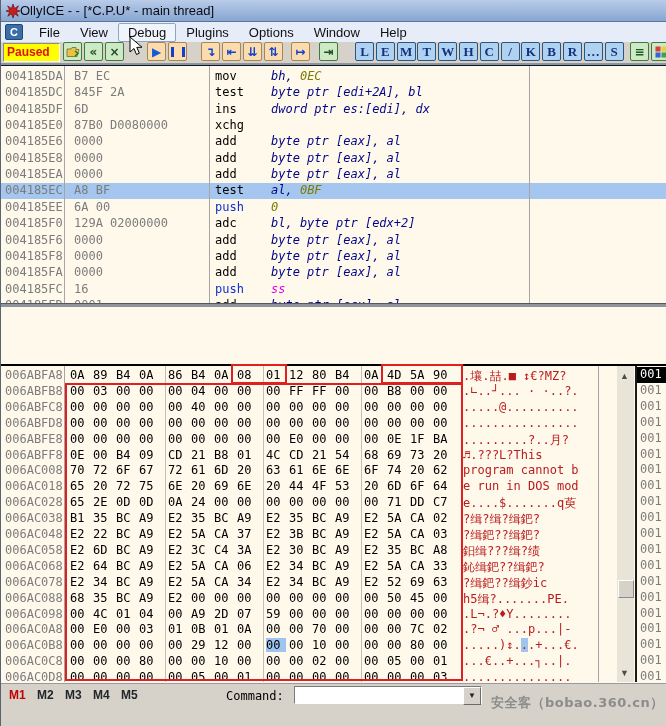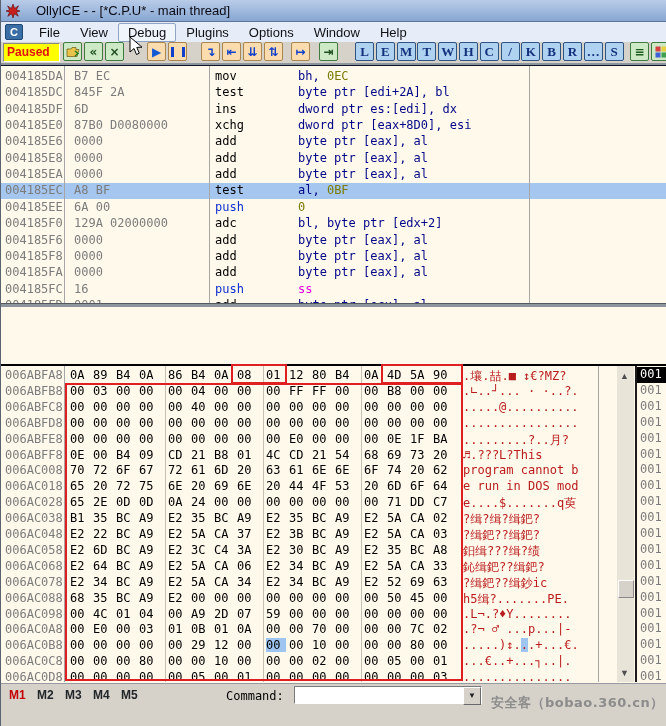--- a/index.html
+++ b/index.html
@@ -2,21 +2,21 @@
 <html><head>
 <meta charset="utf-8">
 <style>
   html,body{margin:0;padding:0;background:#777;}
   .window{position:relative;width:666px;height:726px;background:#d6d2ca;overflow:hidden;
     font-family:"Liberation Sans",sans-serif;border-left:1px solid #5a6470;box-sizing:border-box;}
   
   .titlebar{position:absolute;left:0;top:0;width:666px;height:22px;
     background:linear-gradient(#b9cce8,#87a6d2);display:flex;align-items:center;padding-left:5px;box-sizing:border-box;
     border-bottom:1px solid #5f7499;}
-  .titlebar .apptitle{font-size:13px;color:#0a0a14;margin-left:16px;}
+  .titlebar .apptitle{font-size:13px;color:#0a0a14;margin-left:0;}
   
   .menubar{position:absolute;left:0;top:22px;width:666px;height:20px;background:#e6edf8;
     display:flex;align-items:center;border-bottom:1px solid #c3cedd;}
   .childicon{width:16px;height:14px;background:#3a6ea5;border:1px solid #1e4a7a;border-radius:2px;
     color:#fff;font:bold 11px/14px "Liberation Sans",sans-serif;text-align:center;margin:0 6px 0 4px;}
   .menu-item{font-size:13px;color:#101014;padding:1px 9px;border:1px solid transparent;}
   .menu-item.active{border:1px solid #8fa4c2;background:#f0f5fc;border-radius:2px;}
   
   .toolbar{position:absolute;left:0;top:42px;width:666px;height:21px;background:#d6d2ca;}
   .toolbar-edge{position:absolute;left:0;top:63px;width:666px;height:2px;background:#8e949c;}
@@ -31,21 +31,21 @@
   
   .workspace{position:absolute;left:0;top:65px;width:666px;height:618px;background:#fff9ec;}
   .disasm{position:absolute;left:0;top:0;width:666px;height:238px;overflow:hidden;border-top:1px solid #0f172a;}
   .mono{font-family:"DejaVu Sans Mono",monospace;font-size:12px;white-space:pre;}
   .drow{position:absolute;left:0;width:666px;height:16px;}
   .drow.sel{background:#a5c6ef;}
   .da{position:absolute;left:4px;color:#7c7c7c;}
   .db{position:absolute;left:73px;color:#7c7c7c;}
   .dm{position:absolute;left:214px;color:#000;}
   .dm.b{color:#0d2fd0;}
-  .do{position:absolute;left:297px;}
+  .do{position:absolute;left:270px;font-style:italic;}
   .op-m{color:#000687;} .op-i{color:#7b7b00;} .op-s{color:#e000e0;}
   .vsep{position:absolute;top:0;width:1px;height:100%;background:#a6a6a6;}
   .vsep.lite{background:#c4c0b4;}
   .divider{position:absolute;left:0;top:238px;width:666px;height:4px;background:#8e949c;border-top:1px solid #55595f;}
   .infopane{position:absolute;left:0;top:242px;width:666px;height:57px;background:#fff9ec;}
   .dump-topline{position:absolute;left:0;top:299px;width:666px;height:2px;background:#000;}
   .dump{position:absolute;left:0;top:301px;width:634px;height:316px;overflow:hidden;background:#fff9ec;}
   .hrow{position:absolute;left:0;width:634px;height:15.9px;}
   .ha{position:absolute;left:4px;color:#7c7c7c;}
   .hb{position:absolute;width:20px;color:#000;}
@@ -134,21 +134,21 @@
           </svg>
         </div></span>
   </div>
   <div class="toolbar-edge"></div>
 
   <div class="workspace">
     <div class="disasm" id="disasm-pane">
         <div class="drow mono" style="top: 3px;"><span class="da">004185DA</span><span class="db">B7 EC</span><span class="dm">mov</span><span class="do"><span class="op-m">bh, </span><span class="op-i">0EC</span></span></div>
         <div class="drow mono" style="top: 19.35px;"><span class="da">004185DC</span><span class="db">845F 2A</span><span class="dm">test</span><span class="do"><span class="op-m">byte ptr [edi+2A], bl</span></span></div>
         <div class="drow mono" style="top: 35.7px;"><span class="da">004185DF</span><span class="db">6D</span><span class="dm">ins</span><span class="do"><span class="op-m">dword ptr es:[edi], dx</span></span></div>
-        <div class="drow mono" style="top: 52.05px;"><span class="da">004185E0</span><span class="db">87B0 D0080000</span><span class="dm">xchg</span><span class="do"><span class="op-m">dword ptr [eax+8D0], esi</span></span></div>
+        <div class="drow mono" style="top: 52.05px;"><span class="da">004185E0</span><span class="db">87B0 D0080000</span><span class="dm">xchg</span></div>
         <div class="drow mono" style="top: 68.4px;"><span class="da">004185E6</span><span class="db">0000</span><span class="dm">add</span><span class="do"><span class="op-m">byte ptr [eax], al</span></span></div>
         <div class="drow mono" style="top: 84.75px;"><span class="da">004185E8</span><span class="db">0000</span><span class="dm">add</span><span class="do"><span class="op-m">byte ptr [eax], al</span></span></div>
         <div class="drow mono" style="top: 101.1px;"><span class="da">004185EA</span><span class="db">0000</span><span class="dm">add</span><span class="do"><span class="op-m">byte ptr [eax], al</span></span></div>
         <div class="drow mono sel" style="top: 117.45px;"><span class="da">004185EC</span><span class="db">A8 BF</span><span class="dm">test</span><span class="do"><span class="op-m">al, </span><span class="op-i">0BF</span></span></div>
         <div class="drow mono" style="top: 133.8px;"><span class="da">004185EE</span><span class="db">6A 00</span><span class="dm b">push</span><span class="do"><span class="op-i">0</span></span></div>
         <div class="drow mono" style="top: 150.15px;"><span class="da">004185F0</span><span class="db">129A 02000000</span><span class="dm">adc</span><span class="do"><span class="op-m">bl, byte ptr [edx+2]</span></span></div>
         <div class="drow mono" style="top: 166.5px;"><span class="da">004185F6</span><span class="db">0000</span><span class="dm">add</span><span class="do"><span class="op-m">byte ptr [eax], al</span></span></div>
         <div class="drow mono" style="top: 182.85px;"><span class="da">004185F8</span><span class="db">0000</span><span class="dm">add</span><span class="do"><span class="op-m">byte ptr [eax], al</span></span></div>
         <div class="drow mono" style="top: 199.2px;"><span class="da">004185FA</span><span class="db">0000</span><span class="dm">add</span><span class="do"><span class="op-m">byte ptr [eax], al</span></span></div>
         <div class="drow mono" style="top: 215.55px;"><span class="da">004185FC</span><span class="db">16</span><span class="dm b">push</span><span class="do"><span class="op-s">ss</span></span></div>

